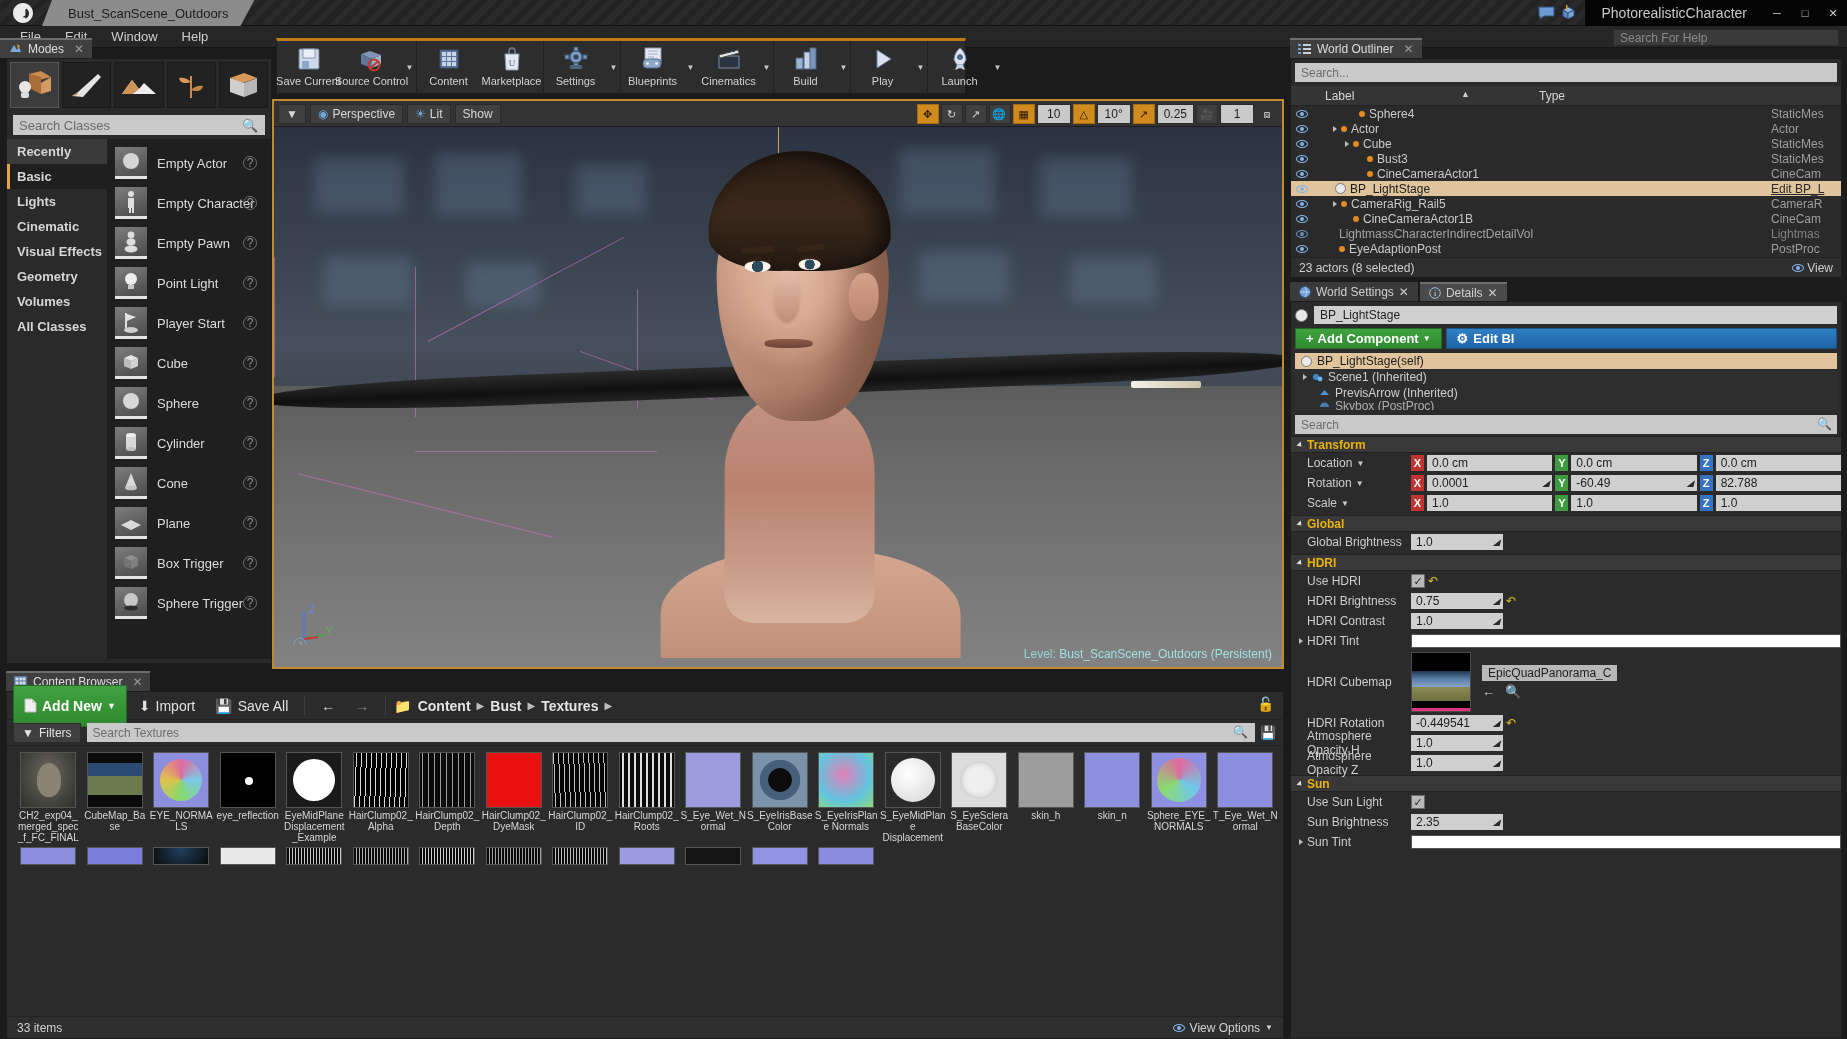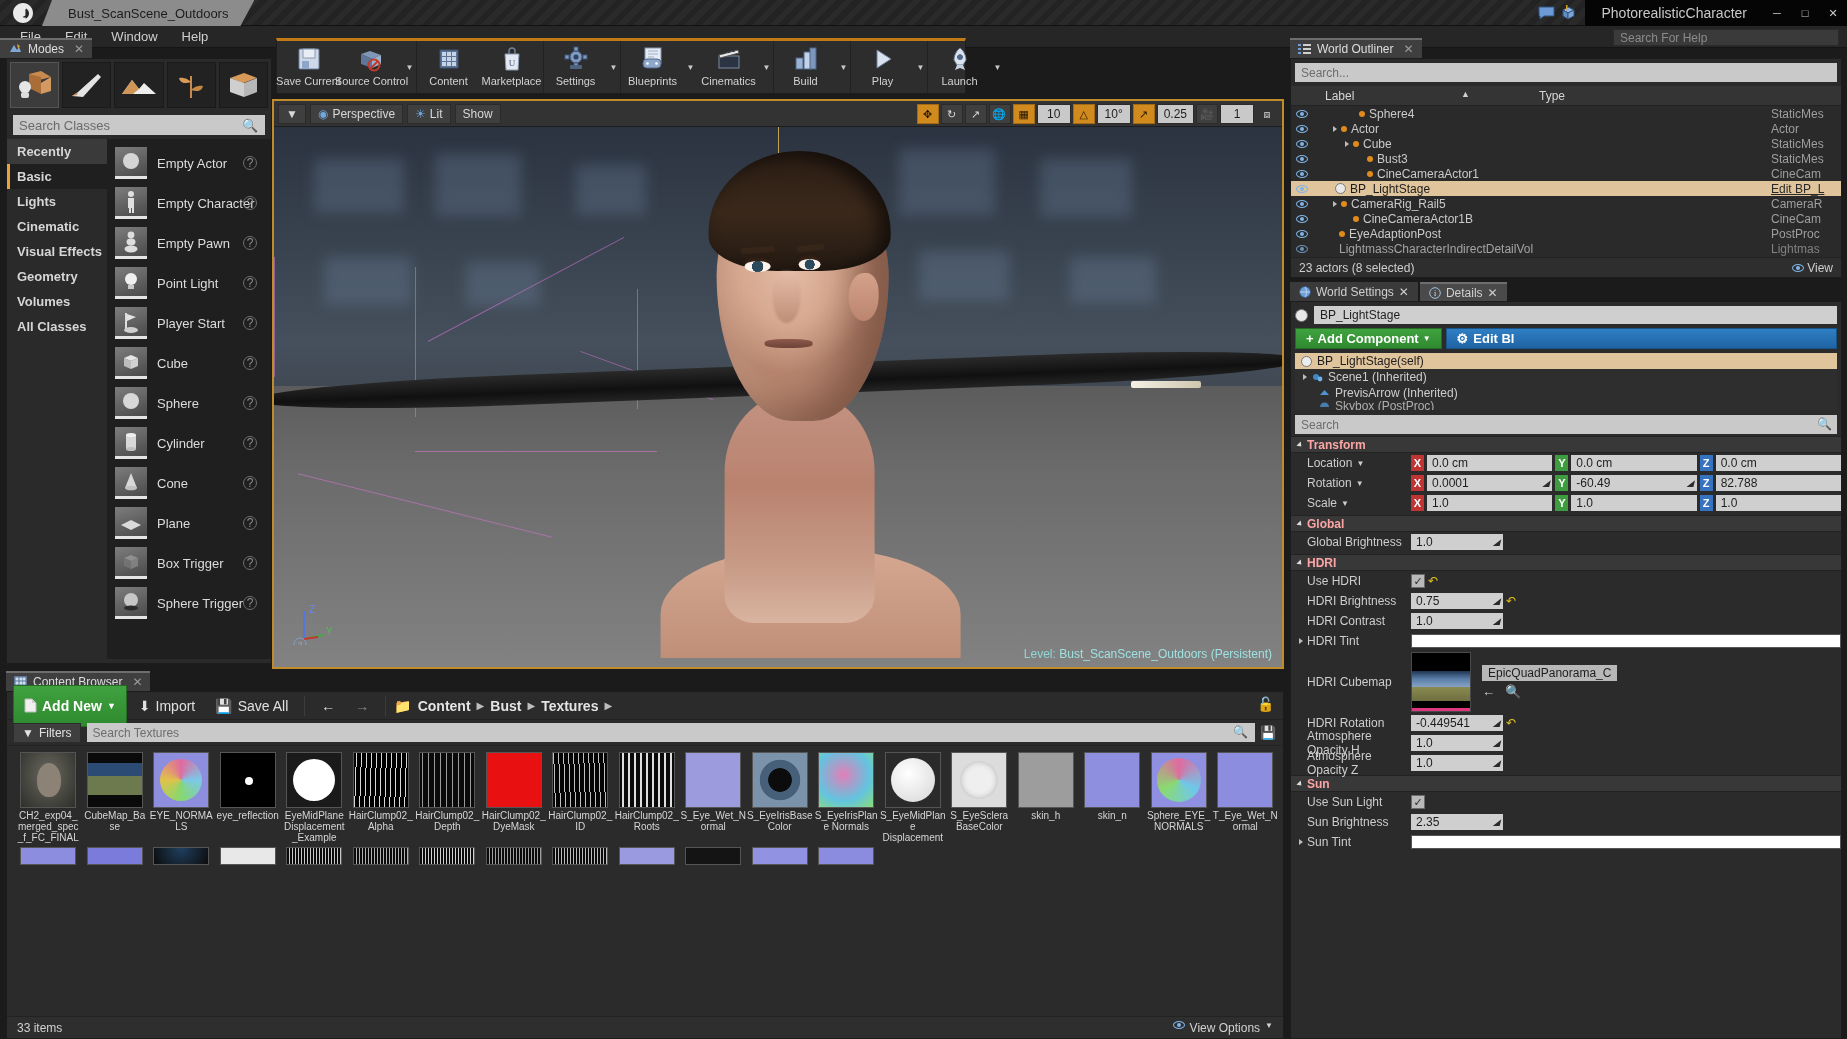--- a/index.html
+++ b/index.html
@@ -296,21 +296,21 @@
   .comp-row.sel{ background:#e0c49c; color:#1c1c1c; }
   .comp-row.i1{ padding-left:8px; }
   .comp-row.i2{ padding-left:24px; }
   #det-search{
     margin:5px 4px 0 4px; height:19px; background:#c9c9c9; color:#6d6d6d;
     font-size:12px; padding:1px 6px; display:flex; align-items:center; position:relative;
   }
   #det-search .mag{ position:absolute; right:5px; top:2px; color:#333; }
   .sect{
     height:17px; background:#383838; display:flex; align-items:center; gap:5px;
-    padding-left:7px; font-size:12px; font-weight:bold; color:#fca5a5;
+    padding-left:7px; font-size:12px; font-weight:bold; color:#eab308;
     border-top:1px solid #222; border-bottom:1px solid #222; margin-top:2px;
   }
   .prow{ height:20px; display:flex; align-items:center; font-size:12px; }
   .plabel{ width:120px; padding-left:16px; color:#cdcdcd; display:flex; align-items:center; gap:4px; }
   .plabel.sub{ padding-left:8px; }
   .pval{ flex:1; display:flex; align-items:center; gap:3px; }
   .xyz{ display:flex; align-items:center; flex:1; }
   .axbadge{ width:13px; height:16px; color:#fff; font-size:11px; font-weight:bold;
     display:flex; align-items:center; justify-content:center; }
   .ax-x{ background:#c03434; } .ax-y{ background:#3f9b3f; } .ax-z{ background:#3572c0; }
@@ -974,38 +974,38 @@
     <div class="out-row">
       <span class="out-eye">
           <i class="eye-glyph"></i>
         </span>
       <span class="out-name" style="padding-left:40px;">
         <i class="dot"></i>
         <span>CineCameraActor1B</span>
       </span>
       <span class="out-type">CineCam</span>
     </div>
+    <div class="out-row" style="opacity:.75;">
+      <span class="out-eye">
+          <i class="eye-glyph"></i>
+        </span>
+      <span class="out-name" style="padding-left:26px;">
+        <span>LightmassCharacterIndirectDetailVol</span>
+      </span>
+      <span class="out-type">Lightmas</span>
+    </div>
     <div class="out-row">
       <span class="out-eye">
           <i class="eye-glyph"></i>
         </span>
       <span class="out-name" style="padding-left:26px;">
         <i class="dot"></i>
         <span>EyeAdaptionPost</span>
       </span>
       <span class="out-type">PostProc</span>
-    </div>
-    <div class="out-row" style="opacity:.75;">
-      <span class="out-eye">
-          <i class="eye-glyph"></i>
-        </span>
-      <span class="out-name" style="padding-left:26px;">
-        <span>LightmassCharacterIndirectDetailVol</span>
-      </span>
-      <span class="out-type">Lightmas</span>
     </div>
   </div>
 
   <div id="out-footer">
     <span>23 actors (8 selected)</span>
     <span>
       <i class="eye-glyph"></i>
       <span>View</span>
     </span>
   </div>
@@ -1466,19 +1466,19 @@
     <div class="asset" style="margin-top:4px;">
         <div class="thumb" style="height:18px;background:#9292e2;"></div>
       </div>
     <div class="asset" style="margin-top:4px;">
         <div class="thumb" style="height:18px;background:#8b8bdf;"></div>
       </div>
   </div>
 
   <div id="cb-status">
     <span>33 items</span>
-    <span style="display:flex;align-items:flex-start;gap:5px;">
+    <span style="display:flex;align-items:center;gap:5px;">
       <i class="eye-glyph"></i>
       <span>View Options</span>
       <span style="font-size:8px;">▼</span>
     </span>
   </div>
 </div>
 
 </body></html>

